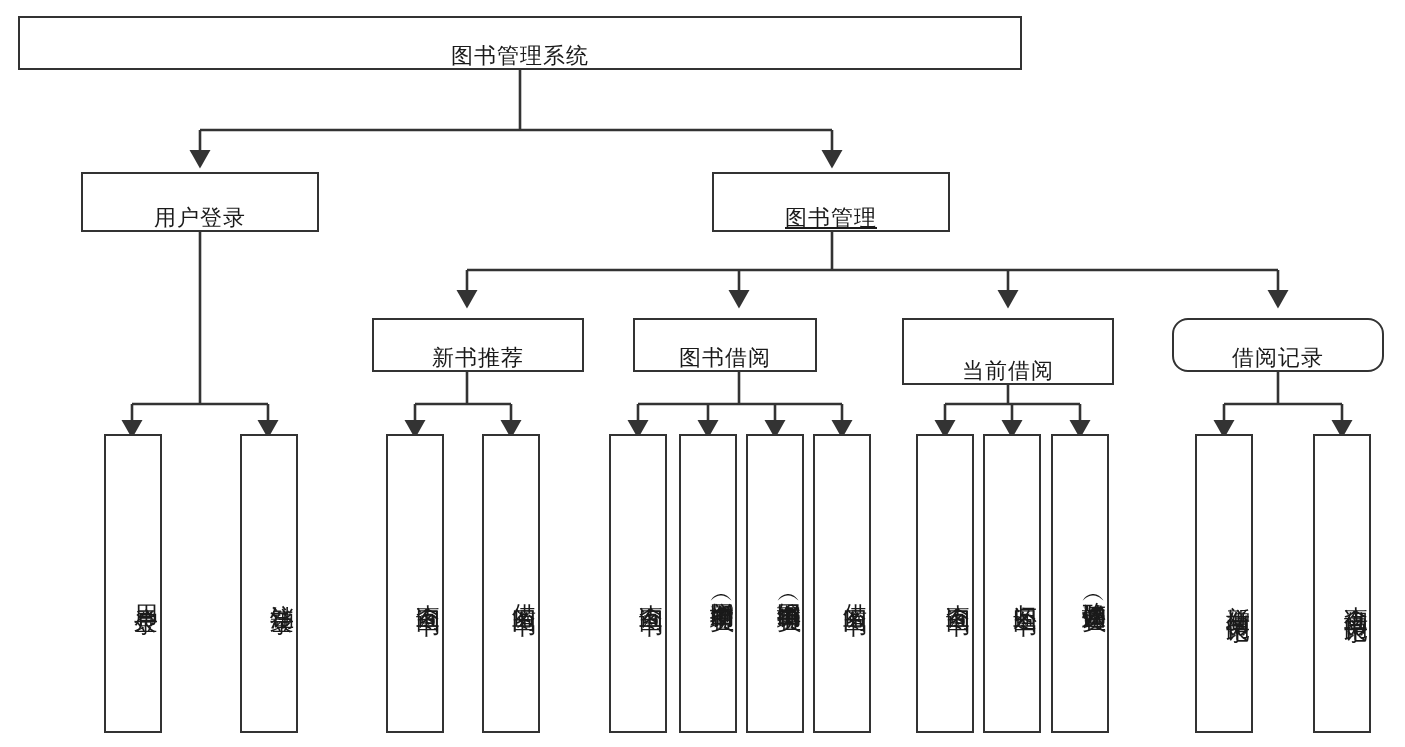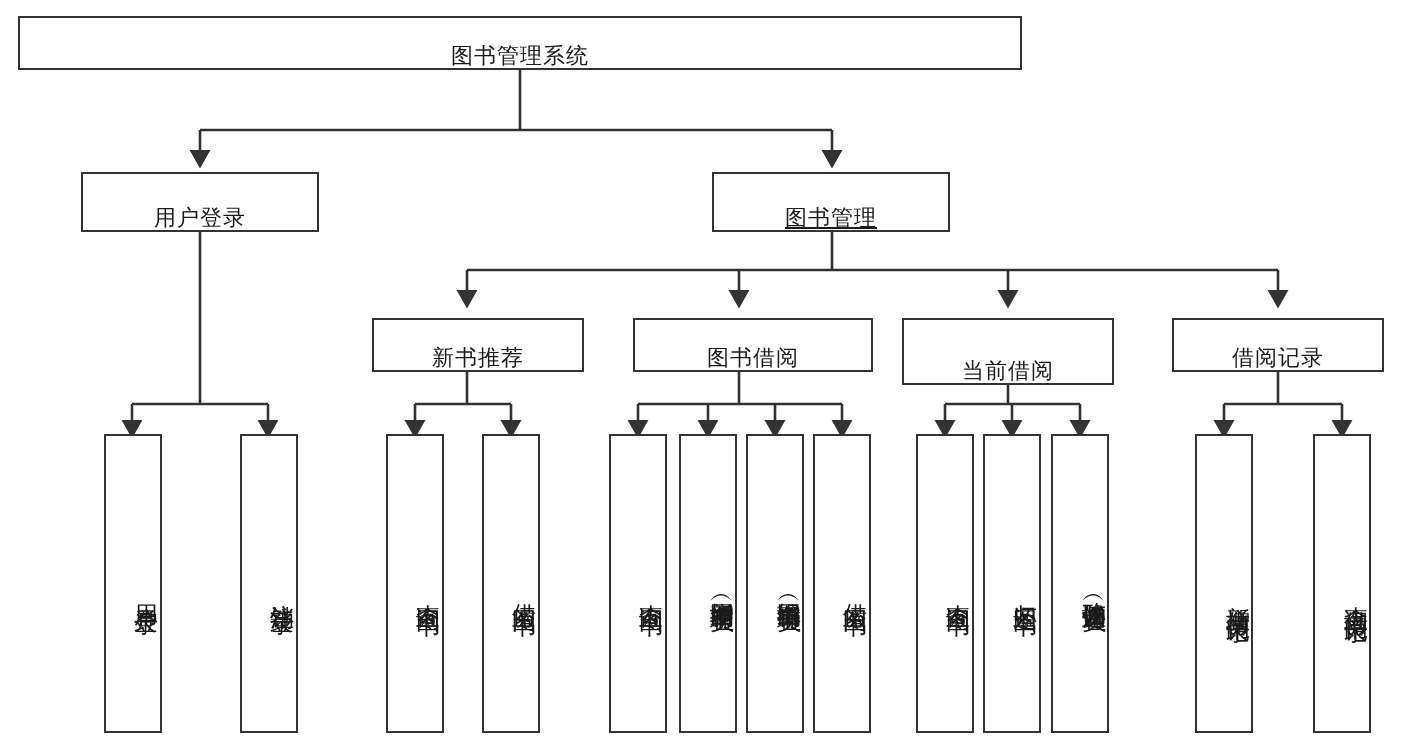--- a/index.html
+++ b/index.html
@@ -135,29 +135,29 @@
   </div>
 
   <div class="node horizontal" style="left:712px; top:172px; width:238px; height:60px;text-decoration:underline;">
     <span class="node-label">图书管理</span>
   </div>
 
   <div class="node horizontal" style="left:362px; top:318px; width:212px; height:54px;margin-left:10px;">
     <span class="node-label">新书推荐</span>
   </div>
 
-  <div class="node horizontal" style="left:633px; top:318px; width:240px; height:54px;">
+  <div class="node horizontal" style="left:633px; top:318px; width:184px; height:54px;">
     <span class="node-label">图书借阅</span>
   </div>
 
   <div class="node horizontal" style="left:902px; top:318px; width:212px; height:67px;">
     <span class="node-label">当前借阅</span>
   </div>
 
-  <div class="node horizontal" style="left:1172px; top:318px; width:212px; height:54px;">
+  <div class="node horizontal" style="left:1172px; top:318px; width:212px; height:54px;border-radius:16px;">
     <span class="node-label">借阅记录</span>
   </div>
 
   <div class="node vertical" style="left:104px; top:434px; width:58px; height:299px;">
     <span class="node-label">用户登录</span>
   </div>
 
   <div class="node vertical" style="left:240px; top:434px; width:58px; height:299px;">
     <span class="node-label">注销登录</span>
   </div>

